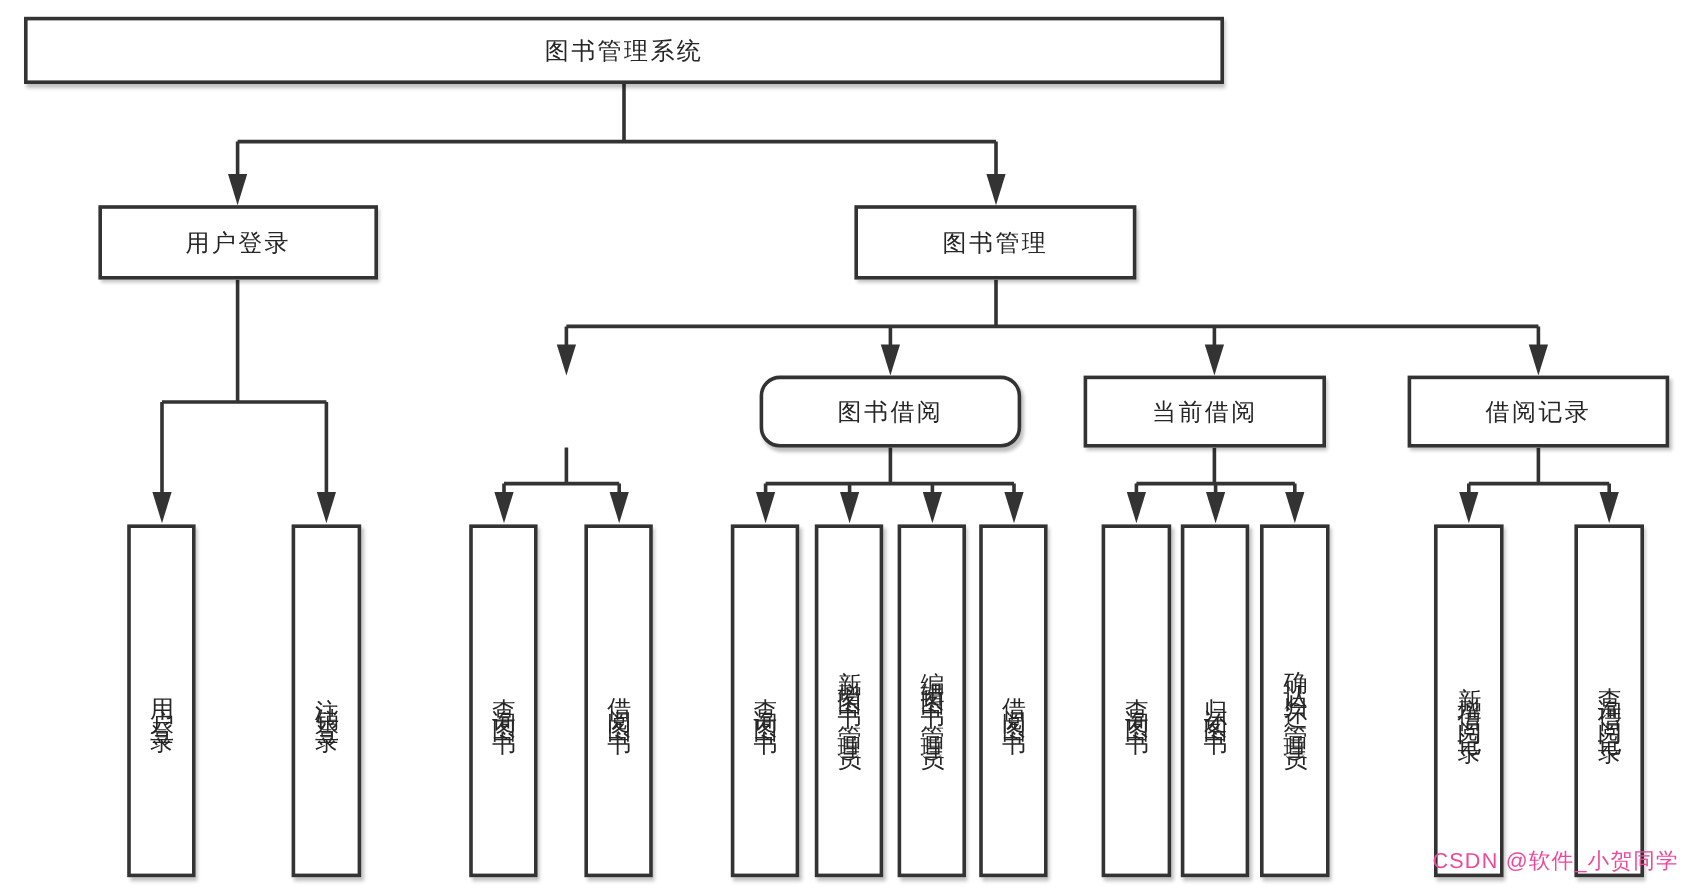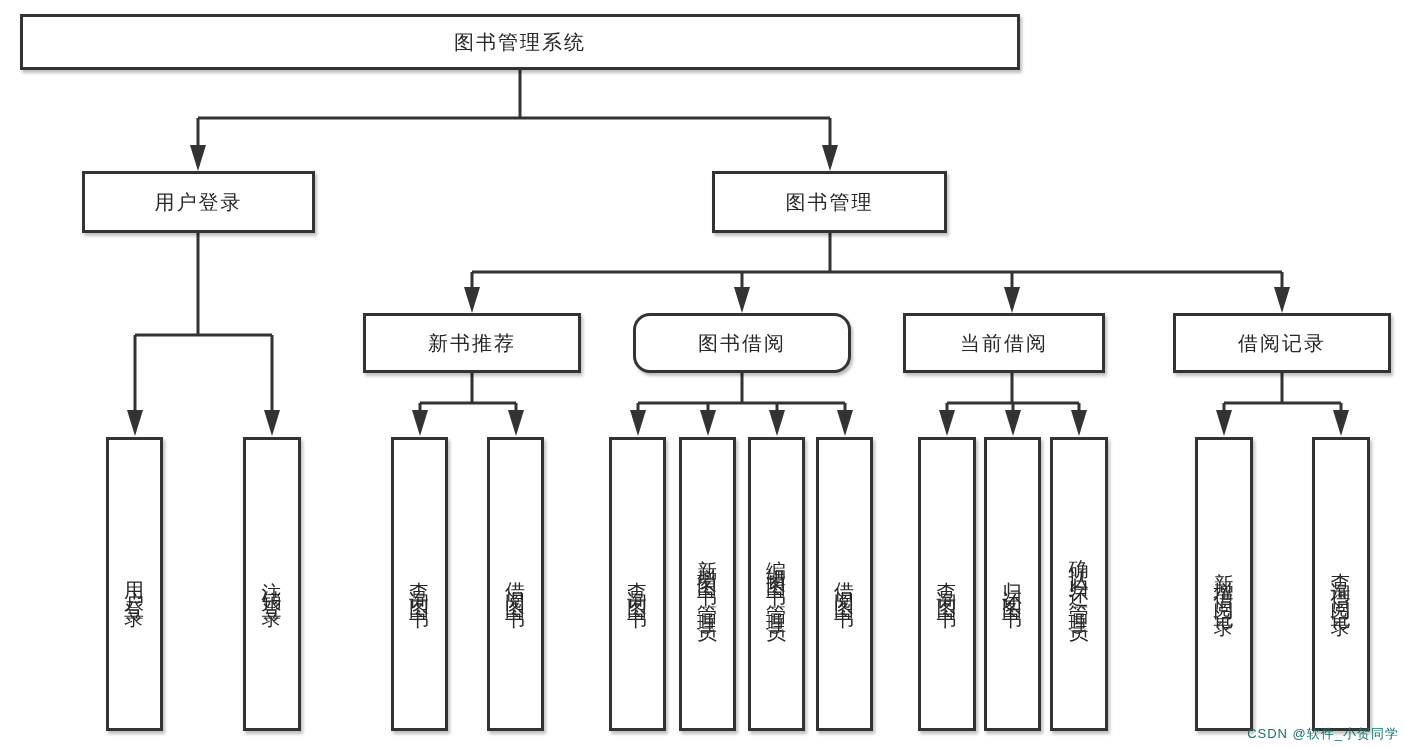--- a/index.html
+++ b/index.html
@@ -26,23 +26,23 @@
     writing-mode:vertical-rl;
     text-orientation:mixed;
     font-size:20px;
     line-height:1;
     letter-spacing:9px;
     white-space:nowrap;
     color:#262626;
   }
   .watermark{
     position:absolute;
-    right:6px;bottom:4px;
-    font-size:13px;
-    color:#0f766e;
+    right:6px;bottom:18px;
+    font-size:18px;
+    color:#ec4899;
     letter-spacing:1px;
     z-index:5;
     white-space:nowrap;
   }
 </style>
 </head>
 <body>
 
 <div class="canvas">
 
@@ -90,23 +90,20 @@
     <span>图书管理系统</span>
   </div>
 
   <div class="box hbox" style="left:82px;top:171px;width:233px;height:62px;">
     <span>用户登录</span>
   </div>
   <div class="box hbox" style="left:712px;top:171px;width:235px;height:62px;">
     <span>图书管理</span>
   </div>
 
-  <div class="box hbox" style="left:363px;top:313px;width:218px;height:60px;">
-    <span>新书推荐</span>
-  </div>
   <div class="box hbox" style="left:633px;top:313px;width:218px;height:60px;border-radius:17px;">
     <span>图书借阅</span>
   </div>
   <div class="box hbox" style="left:903px;top:313px;width:202px;height:60px;">
     <span>当前借阅</span>
   </div>
   <div class="box hbox" style="left:1173px;top:313px;width:218px;height:60px;">
     <span>借阅记录</span>
   </div>
 

